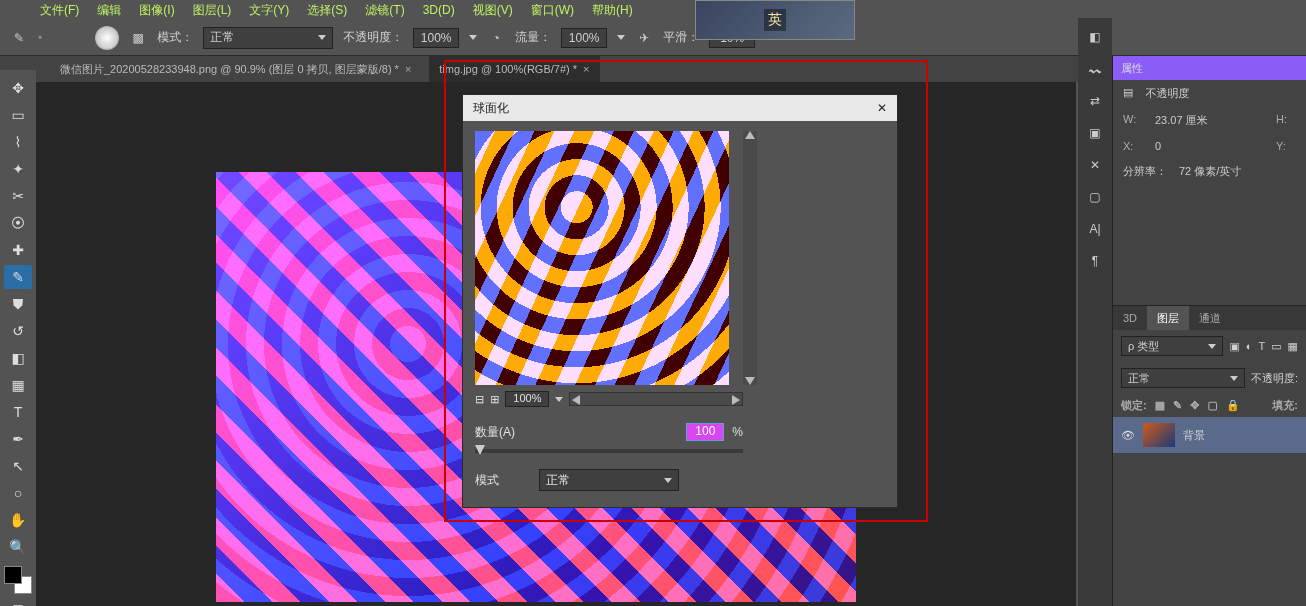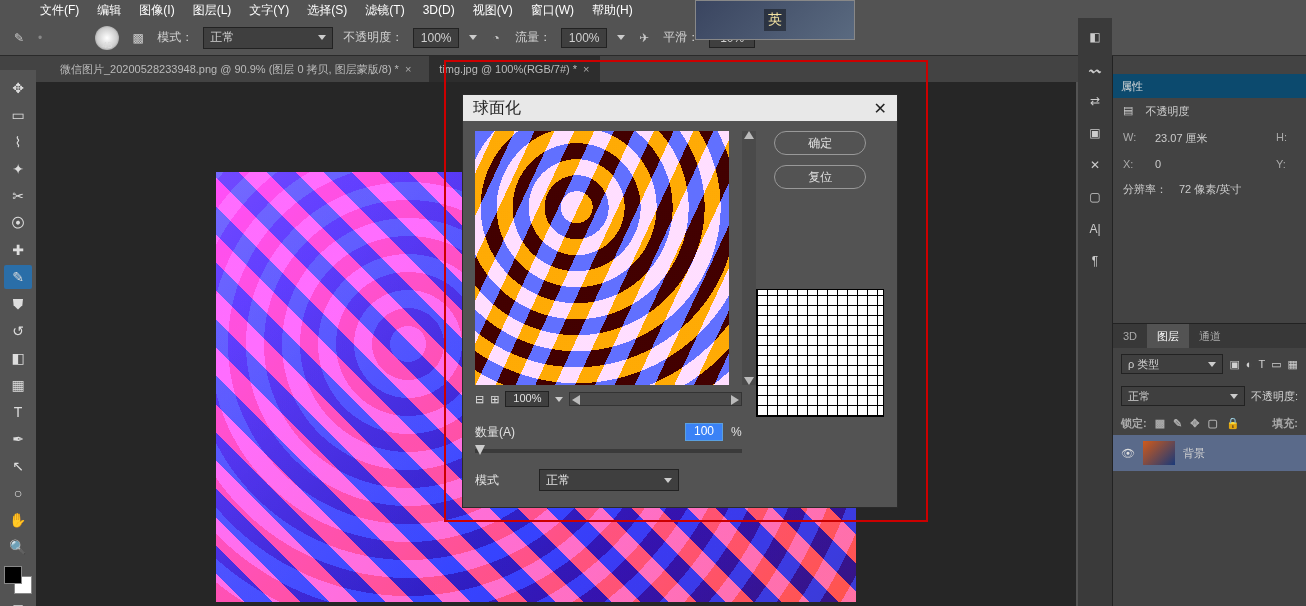--- a/index.html
+++ b/index.html
@@ -1,20 +1,20 @@
 <!DOCTYPE html>
 <html><head>
 <meta charset="utf-8">
 <style>
 * { margin: 0; padding: 0; box-sizing: border-box; font-family: "Microsoft YaHei", sans-serif; }
 body { background: #535353; color: #d0d0d0; font-size: 12px; width: 1306px; height: 606px; overflow: hidden; position: relative; }
 
 
 .menubar { height: 20px; background: #535353; display: flex; align-items: center; padding-left: 40px; gap: 18px; font-size: 12px; }
-.menubar span { color: #ffffff; cursor: pointer; }
+.menubar span { color: #bef264; cursor: pointer; }
 .float-badge { position: absolute; top: 0; left: 695px; width: 160px; height: 40px; background: linear-gradient(135deg,#3a4560,#5a6a80); border: 1px solid #888; display: flex; align-items: center; justify-content: center; }
 .float-badge .char { background: rgba(0,0,0,0.4); color: #f0e0a0; padding: 2px 4px; font-size: 14px; }
 
 
 .optbar { height: 36px; background: #535353; border-bottom: 1px solid #2a2a2a; display: flex; align-items: center; gap: 10px; padding-left: 10px; font-size: 12px; }
 .brush-prev { width: 24px; height: 24px; border-radius: 50%; background: radial-gradient(circle,#fff 0%,#ccc 60%,transparent 100%); display: flex; align-items: flex-end; justify-content: center; font-size: 9px; color: #ddd; margin-left: 43px; }
 .mode-dd { width: 130px; height: 22px; background: #3f3f3f; border: 1px solid #222; display: flex; align-items: center; padding: 0 6px; justify-content: space-between; }
 .pct-box { width: 46px; height: 20px; background: #3f3f3f; border: 1px solid #222; display: inline-flex; align-items: center; justify-content: center; }
 .caret { width: 0; height: 0; border-left: 4px solid transparent; border-right: 4px solid transparent; border-top: 5px solid #ccc; display: inline-block; }
 .opt-icon { width: 18px; height: 18px; display: inline-flex; align-items: center; justify-content: center; color: #ccc; }
@@ -39,60 +39,60 @@
   repeating-radial-gradient(circle at 30% 40%, #1a3a7a 0 18px, #0a1a3a 18px 36px),
   repeating-linear-gradient(45deg, #d05a1a 0 20px, #3a1a0a 20px 40px),
   linear-gradient(135deg,#6a4aaa,#1a0a3a);
   background-blend-mode: screen, lighten, normal;
   filter: contrast(1.3) saturate(1.6);
 }
 
 
 .dlg-outline { position: absolute; top: 60px; left: 444px; width: 484px; height: 462px; border: 2px solid #c00; pointer-events: none; }
 .dialog { position: absolute; top: 94px; left: 462px; width: 436px; background: #535353; border: 1px solid #2a2a2a; color: #e0e0e0; font-size: 12px; }
-.dlg-title { height: 26px; background: #e8e8e8; color: #222; display: flex; align-items: center; justify-content: space-between; padding: 0 10px; font-size: 16px; }
+.dlg-title { height: 26px; background: #e8e8e8; color: #222; display: flex; align-items: center; justify-content: space-between; padding: 0 10px; font-size: 12px; }
 .dlg-body { padding: 10px 12px 16px; display: flex; gap: 14px; }
 .dlg-left { width: 268px; }
 .preview-wrap { position: relative; }
 .preview { width: 254px; height: 254px; background:
   repeating-radial-gradient(circle at 40% 30%, #f0a050 0 16px, #3a1a0a 16px 32px),
   repeating-linear-gradient(115deg, #4a6af0 0 18px, #0a0a1a 18px 36px);
   background-blend-mode: screen;
   filter: contrast(1.4) saturate(1.8);
 }
 .vtrack { position: absolute; right: -14px; top: 0; width: 14px; height: 254px; background: #4a4a4a; }
 .vtrack::before { content:""; position:absolute; top:0; left:2px; width:0;height:0;border-left:5px solid transparent;border-right:5px solid transparent;border-bottom:8px solid #bbb; }
 .vtrack::after { content:""; position:absolute; bottom:0; left:2px; width:0;height:0;border-left:5px solid transparent;border-right:5px solid transparent;border-top:8px solid #bbb; }
 .zoomrow { display: flex; align-items: center; gap: 6px; margin-top: 6px; font-size: 11px; }
 .zoomrow .box { width: 44px; height: 16px; background: #3f3f3f; border: 1px solid #222; text-align: center; }
 .htrack { flex: 1; height: 14px; background: #4a4a4a; border: 1px solid #333; position: relative; }
 .htrack::before { content:""; position:absolute; left:2px; top:2px; width:0;height:0;border-top:5px solid transparent;border-bottom:5px solid transparent;border-right:8px solid #bbb; }
 .htrack::after { content:""; position:absolute; right:2px; top:2px; width:0;height:0;border-top:5px solid transparent;border-bottom:5px solid transparent;border-left:8px solid #bbb; }
 .formrow { display: flex; align-items: center; gap: 8px; margin-top: 16px; }
 .formrow label { width: 56px; }
-.formrow .numin { width: 38px; height: 18px; background: #3b82f6; border: 1px solid #5aa0e0; color: #fff; text-align: center; }
+.formrow .numin { width: 38px; height: 18px; background: #d946ef; border: 1px solid #5aa0e0; color: #fff; text-align: center; }
 .slider-track { width: 100%; height: 4px; background: #3a3a3a; margin-top: 8px; position: relative; }
 .slider-thumb { position: absolute; top: -4px; left: 0; width: 0;height:0;border-left:5px solid transparent;border-right:5px solid transparent;border-top:10px solid #ccc; }
 .dlg-mode { width: 140px; height: 22px; background: #3f3f3f; border: 1px solid #222; display: flex; align-items: center; justify-content: space-between; padding: 0 6px; }
 
 .dlg-right { width: 130px; display: flex; flex-direction: column; align-items: center; gap: 10px; }
 .dlg-btn { width: 92px; height: 24px; border: 1px solid #999; border-radius: 12px; background: #535353; color: #e0e0e0; display: flex; align-items: center; justify-content: center; }
 .sphere-prev { width: 128px; height: 128px; margin-top: 90px; background:
   repeating-linear-gradient(0deg,#000 0 1px,#fff 1px 10px),
   repeating-linear-gradient(90deg,#000 0 1px,#fff 1px 10px);
   background-blend-mode: multiply;
   mask: radial-gradient(circle at 50% 50%, #000 60%, #000 61%);
   border: 1px solid #000;
 }
 
 
 .rpanels { position: absolute; top: 56px; right: 0; width: 194px; bottom: 0; background: #434343; border-left: 1px solid #222; font-size: 11px; }
 .rcol { position: absolute; top: 18px; right: 194px; width: 34px; bottom: 0; background: #3a3a3a; display: flex; flex-direction: column; align-items: center; gap: 10px; padding-top: 8px; }
 .rcol .ric { width: 22px; height: 22px; color: #ccc; display:flex;align-items:center;justify-content:center; }
-.ptab { height: 24px; background: #0c4a6e; display: flex; align-items: center; padding: 0 8px; color: #ddd; margin-top: 18px; }
+.ptab { height: 24px; background: #8b5cf6; display: flex; align-items: center; padding: 0 8px; color: #ddd; }
 .prow { display: flex; padding: 6px 10px; gap: 12px; color: #ccc; }
 .prow .lbl { width: 20px; color: #aaa; }
 .panel-sep { height: 1px; background: #222; }
 .layer-tabs { display: flex; height: 24px; background: #383838; }
 .layer-tabs .lt { padding: 0 10px; display: flex; align-items: center; color: #aaa; }
 .layer-tabs .lt.active { background: #535353; color: #fff; }
 .layer-ctrl { display: flex; gap: 6px; padding: 6px 8px; align-items: center; }
 .layer-dd { flex: 1; height: 20px; background: #3f3f3f; border: 1px solid #222; display:flex;align-items:center;padding:0 6px;justify-content:space-between; }
 .lock-row { display:flex; gap:8px; padding: 4px 8px; align-items:center; color:#aaa;font-weight:bold; }
 .layer-item { display:flex; align-items:center; gap:8px; padding:6px 8px; background:#5a6a8a; }
@@ -214,25 +214,20 @@
           <div class="slider-thumb"></div>
         </div>
       <div class="formrow" style="margin-top:16px">
         <label>模式</label>
         <div class="dlg-mode">
             <span>正常</span>
             <span class="caret"></span>
           </div>
       </div>
     </div>
-    <div class="dlg-right">
-      <div class="dlg-btn">确定</div>
-      <div class="dlg-btn">复位</div>
-      <div class="sphere-prev"></div>
-    </div>
   </div>
 </div>
 
 <div class="rcol">
   <div class="ric">◧</div>
   <div class="ric">〰</div>
   <div class="ric">⇄</div>
   <div class="ric">▣</div>
   <div class="ric">✕</div>
   <div class="ric">▢</div>

